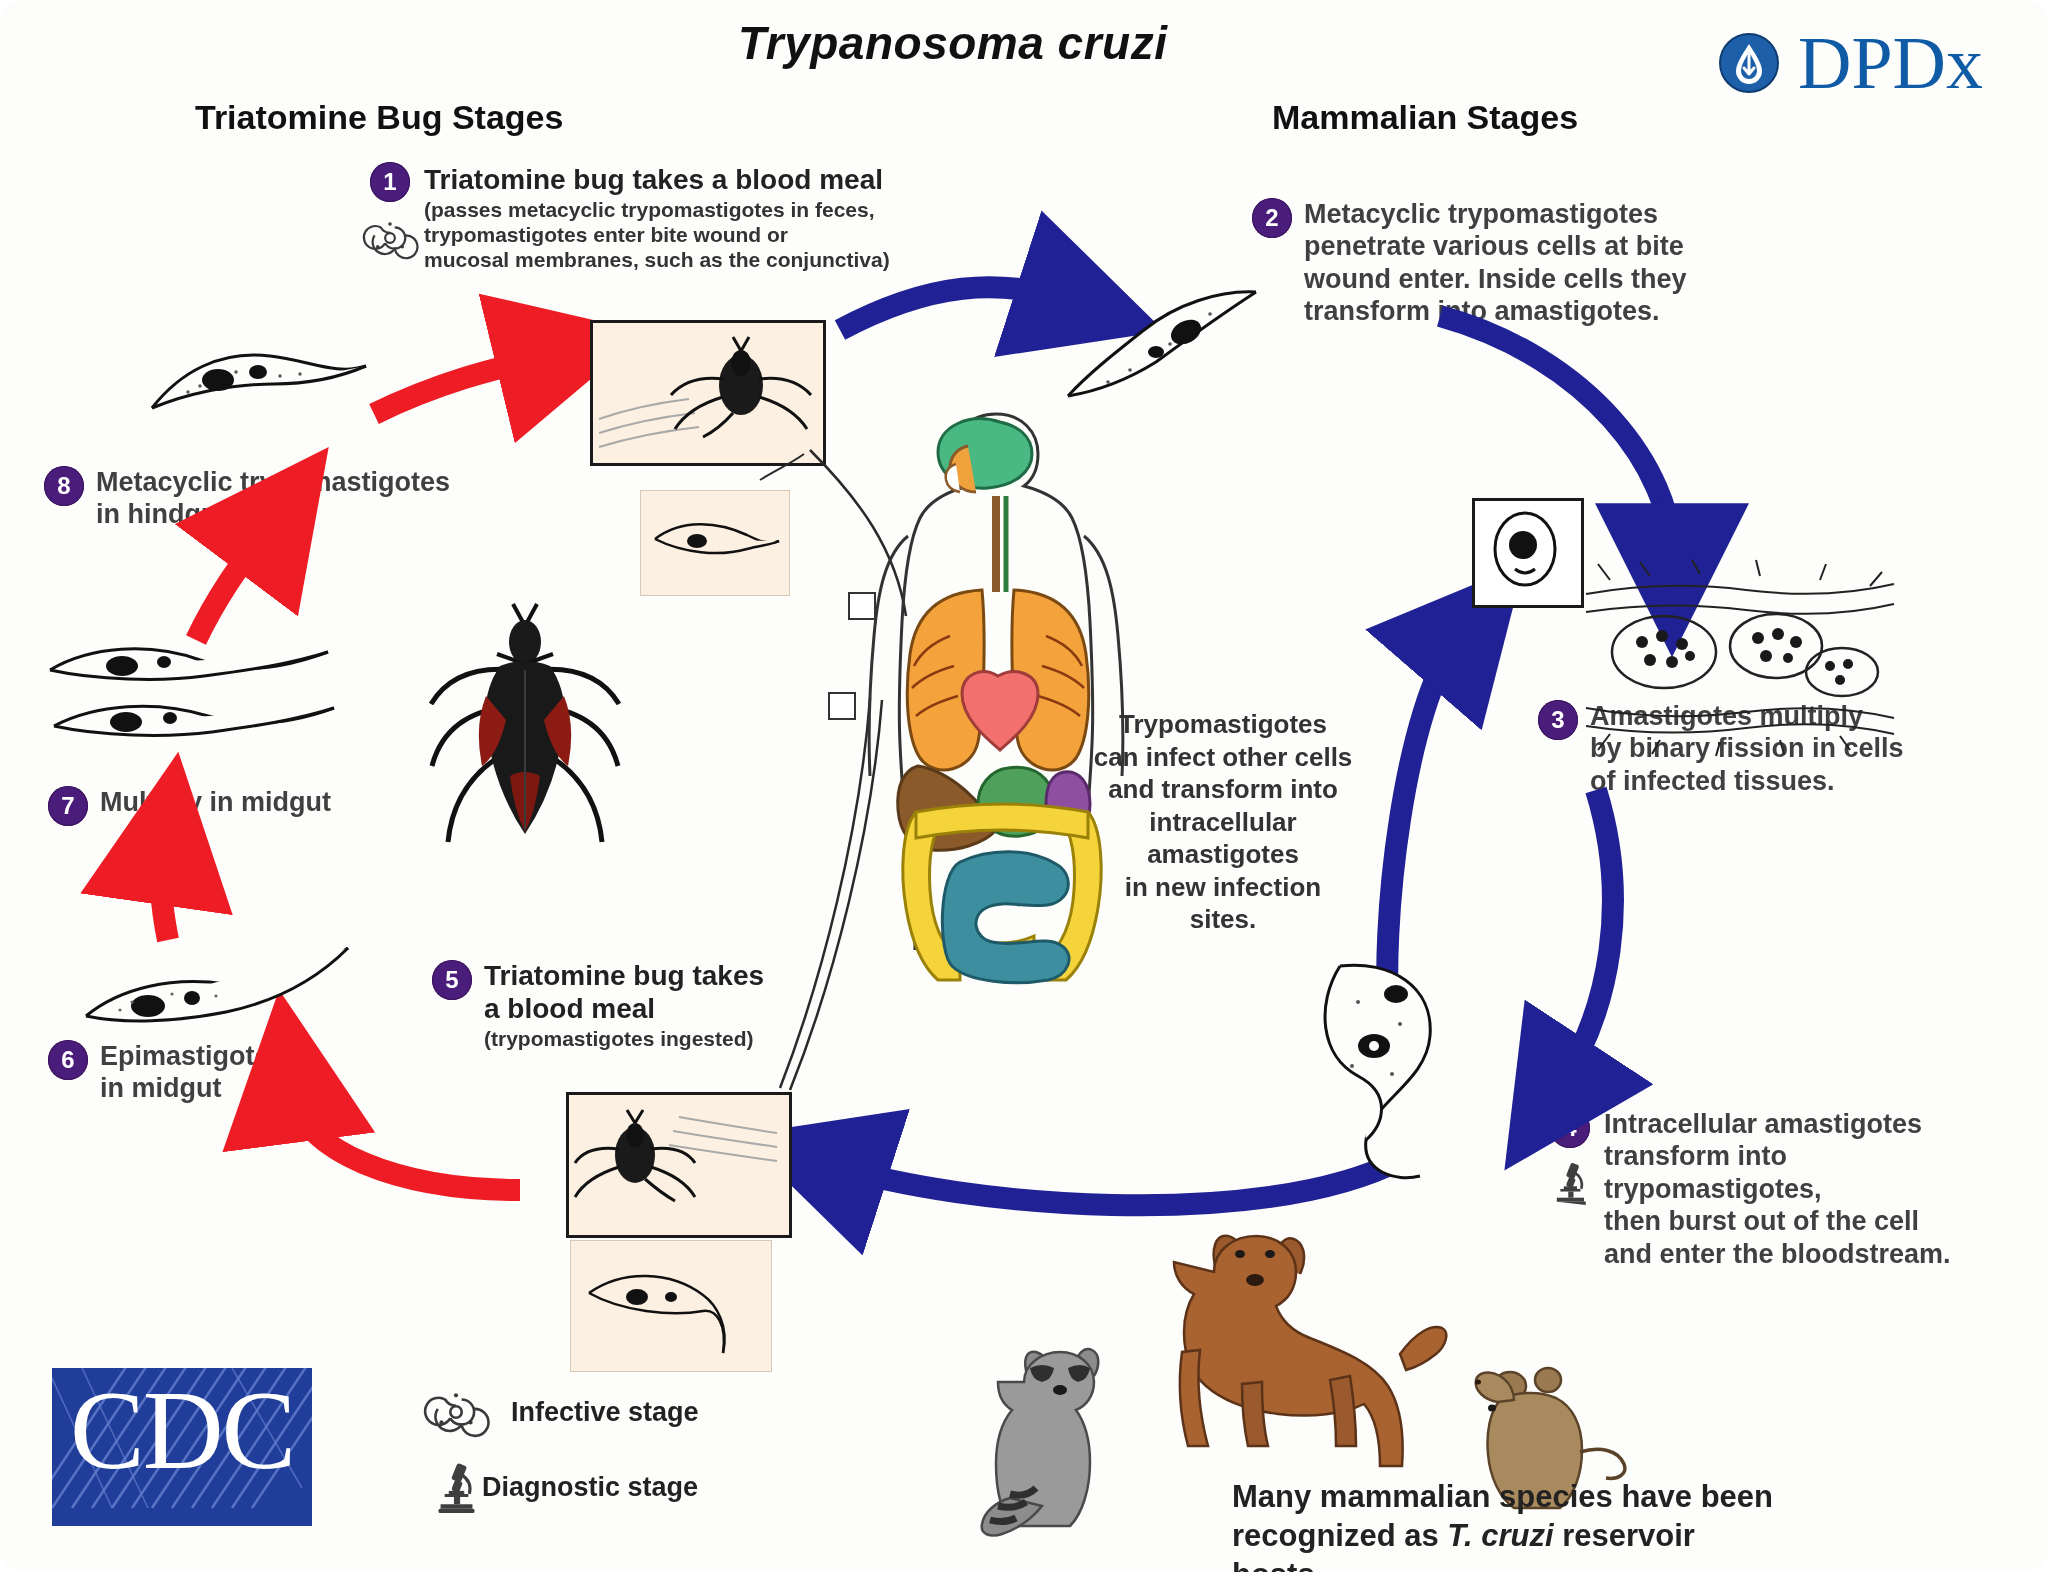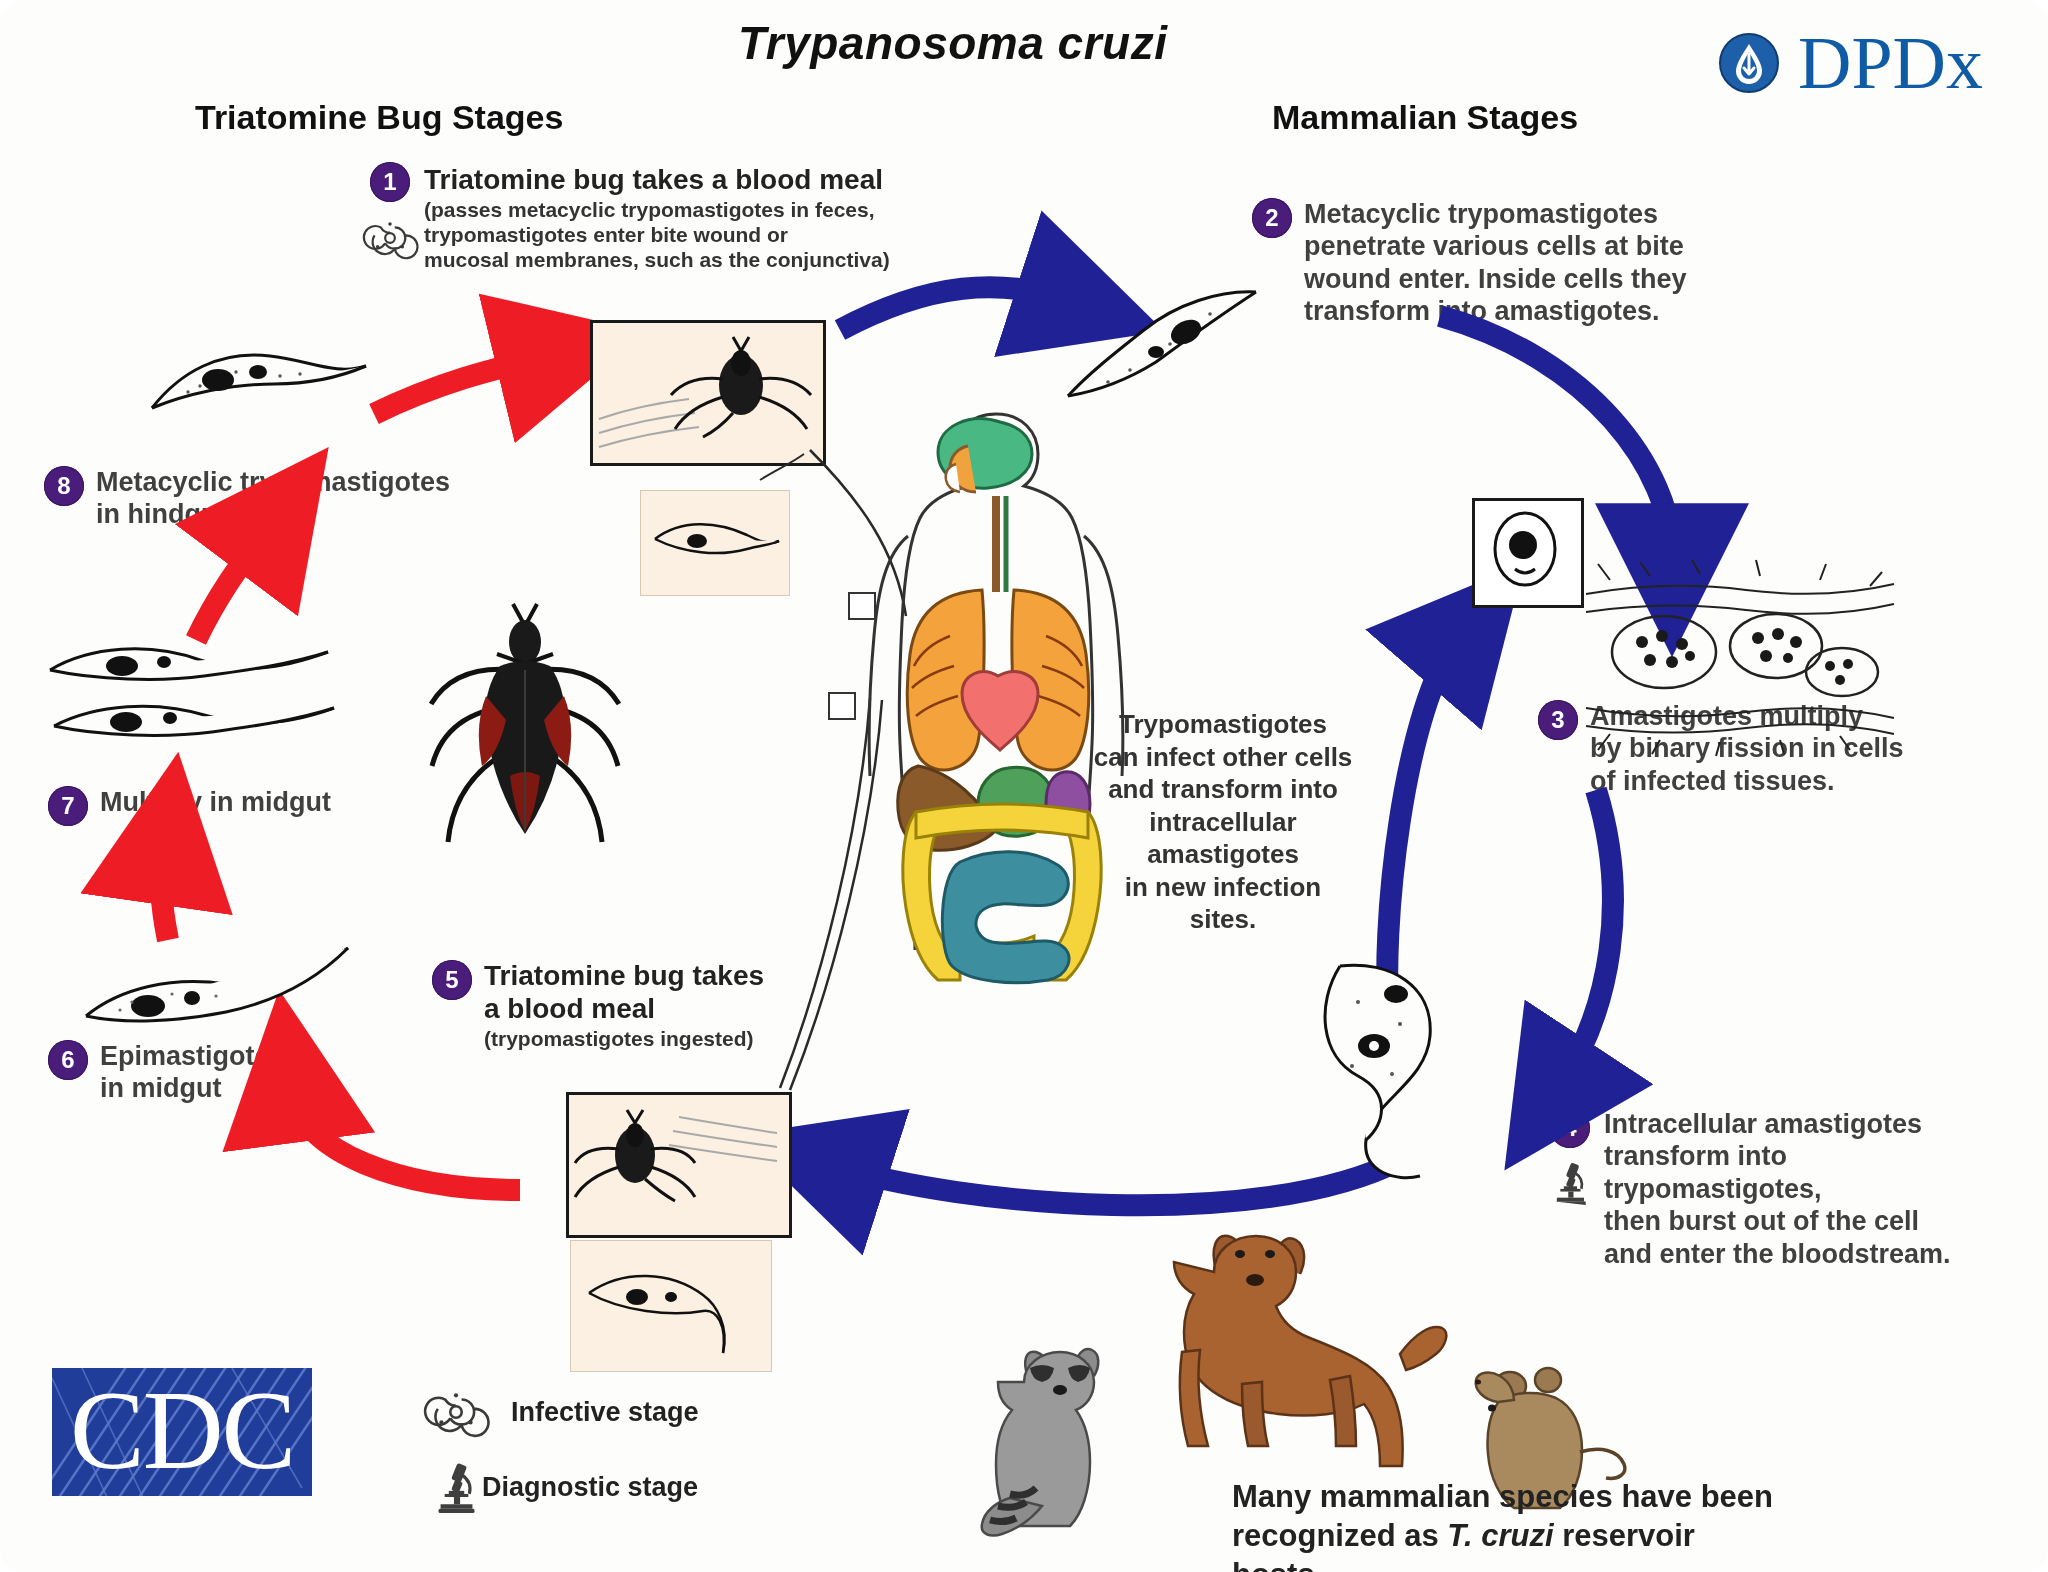--- a/index.html
+++ b/index.html
@@ -500,21 +500,21 @@
           <path d="M46 72 h12 v14 H46 z"></path>
           <path d="M20 86 h62 v9 H20 z"></path>
           <rect x="16" y="95" width="70" height="8" rx="3"></rect>
         </g>
         <path d="M60 28 q22 14 16 38" stroke="#3f3f3f" stroke-width="6" fill="none"></path>
       </svg>
       <span class="legendtxt">Diagnostic stage</span>
     </div>
   </div>
 
-  <div class="abs" style="left:52px;top:1368px;width:260px;height:128px;background:#1f3d99;overflow:hidden;">
+  <div class="abs" style="left:52px;top:1368px;width:260px;height:158px;background:#1f3d99;overflow:hidden;">
     <svg width="260" height="140" viewBox="0 0 260 140" style="position:absolute;left:0;top:0;">
       <g stroke="#5e79c9" stroke-width="2.5" opacity=".9">
         <path d="M-20 140 L80 -10"></path>
           <path d="M0 140 L100 -10"></path>
           <path d="M20 140 L120 -10"></path>
         <path d="M40 140 L140 -10"></path>
           <path d="M60 140 L160 -10"></path>
           <path d="M80 140 L180 -10"></path>
         <path d="M100 140 L200 -10"></path>
           <path d="M120 140 L220 -10"></path>

